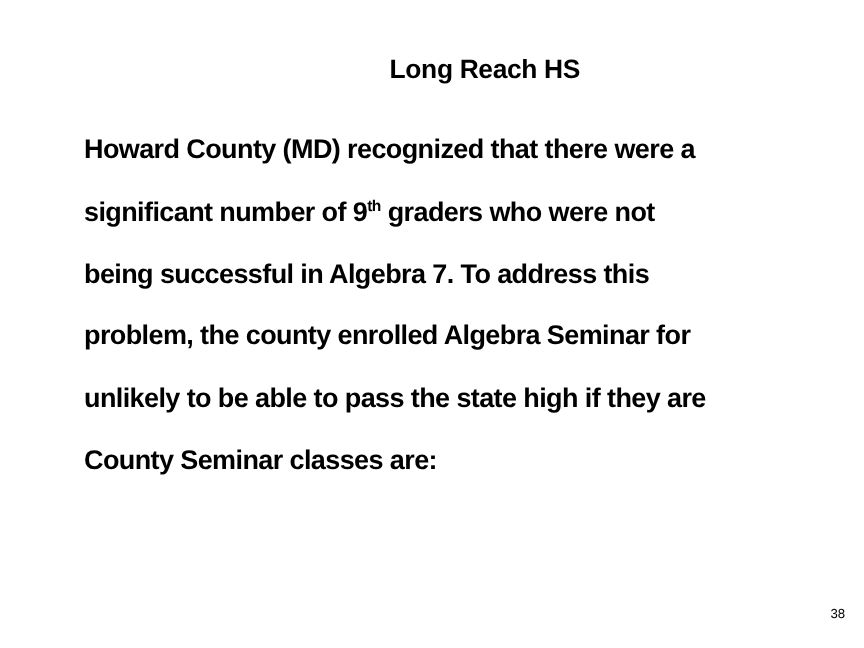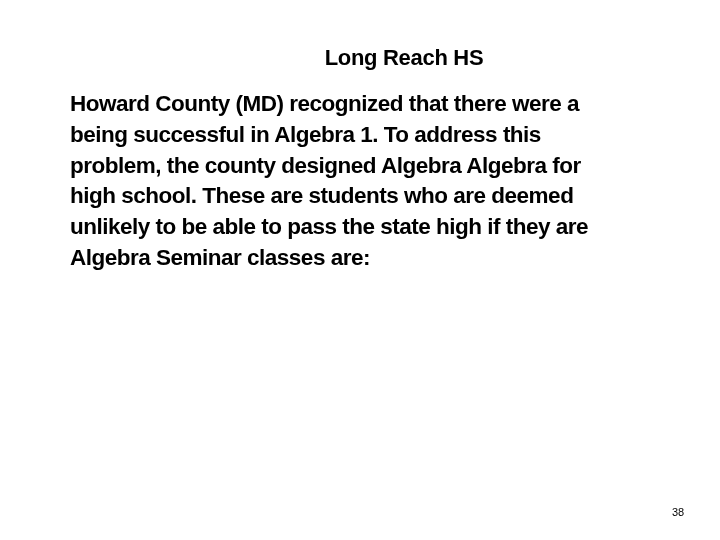--- a/index.html
+++ b/index.html
@@ -32,43 +32,44 @@
       left: 70px;
       top: 89px;
       width: 640px;
     }
     .line {
       font-size: 22.5px;
       font-weight: bold;
       line-height: 30.8px;
       white-space: nowrap;
       letter-spacing: -0.5px;
+      margin-top: 21px;
     }
     .line sup {
       font-size: 13px;
       vertical-align: 8px;
       line-height: 0;
     }
     .page-number {
       position: absolute;
-      left: 672px;
+      left: 692px;
       top: 505px;
       font-size: 11px;
       line-height: 14px;
     }
   </style>
 </head>
 <body>
 
 <div class="slide">
   <div class="slide-title">Long Reach HS</div>
 
   <div class="slide-body">
     <div class="line">Howard County (MD) recognized that there were a</div>
-    <div class="line">being successful in Algebra 1. To address this</div>
-    <div class="line">problem, the county designed Algebra Algebra for</div>
-    <div class="line">high school.  These are students who are deemed</div>
+    <div class="line"><span>significant number of 9</span><sup>th</sup><span> graders who were not</span></div>
+    <div class="line">being successful in Algebra 7. To address this</div>
+    <div class="line">problem, the county enrolled Algebra Seminar for</div>
     <div class="line">unlikely to be able to pass the state high if they are</div>
-    <div class="line">Algebra Seminar classes are:</div>
+    <div class="line">County Seminar classes are:</div>
   </div>
 
   <div class="page-number">38</div>
 </div>
 
 </body></html>

